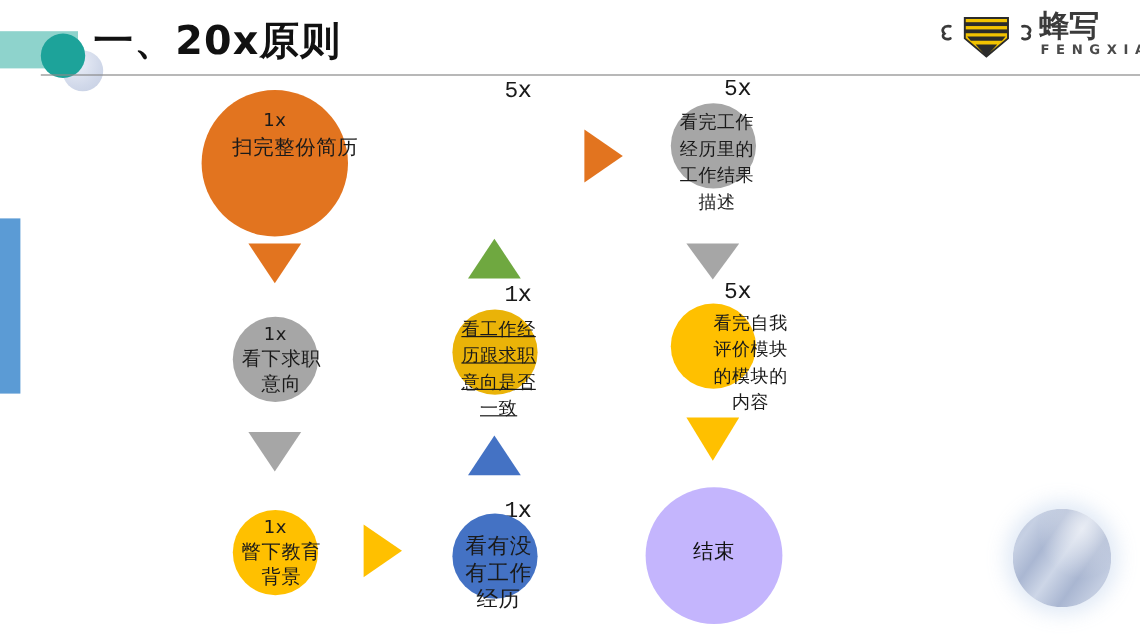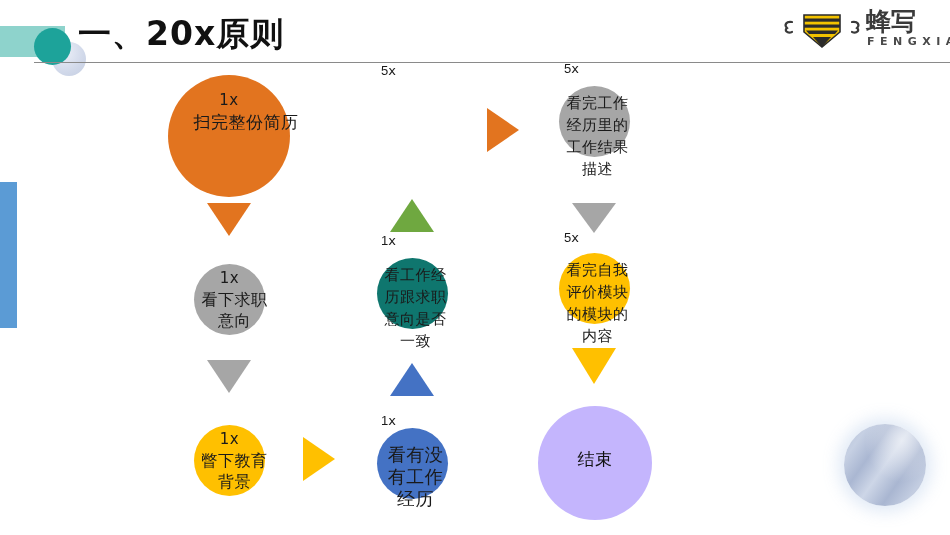--- a/index.html
+++ b/index.html
@@ -112,24 +112,24 @@
     width: 100%;
     padding-top: 18%;
     font-size: 17px;
     line-height: 22px;
     letter-spacing: .5px;
     word-break: break-all;
     white-space: normal;
   }
   .label-x {
     position: absolute;
-    font-family: Liberation Sans, sans-serif;
-    font-size: 13px;
+    font-family: Liberation Mono, monospace;
+    font-size: 19px;
     color: #1a1a1a;
-    text-align: left;
+    text-align: right;
     white-space: nowrap;
   }
   .tri { position: absolute; width: 0; height: 0; }
   .tri-down { border-left: 22px solid transparent; border-right: 22px solid transparent; }
   .tri-up   { border-left: 22px solid transparent; border-right: 22px solid transparent; }
   .tri-right{ border-top: 22px solid transparent; border-bottom: 22px solid transparent; }
 </style>
 </head>
 <body>
 
@@ -176,41 +176,41 @@
     <span class="node-text" style="padding-top:3px; font-family:'DejaVu Sans',sans-serif; font-size:15px;">1ⅹ</span>
     <span class="node-text" style="padding:0 5px; font-size:16px; line-height:21px;">瞥下教育背景</span>
   </div>
 
   <div class="tri tri-right" style="left:303px; top:437px; border-left:32px solid #FFC000;"></div>
 
   <div class="label-x" style="left:381px; top:63px; width:62px;">5ⅹ</div>
   <div class="tri tri-up" style="left:390px; top:199px; border-bottom:33px solid #6FA840;"></div>
 
   <div class="label-x" style="left:381px; top:233px; width:62px;">1ⅹ</div>
-  <div class="node" style="left:377px; top:258px; width:71px; height:71px; background:#0f766e;">
+  <div class="node" style="left:377px; top:258px; width:71px; height:71px; background:#eab308;text-decoration:underline;">
     <span class="node-text" style="padding-top:6px; padding-left:3px; padding-right:3px; font-size:15px; line-height:22px;">看工作经历跟求职意向是否一致</span>
   </div>
   <div class="tri tri-up" style="left:390px; top:363px; border-bottom:33px solid #4472C4;"></div>
 
   <div class="label-x" style="left:381px; top:413px; width:62px;">1ⅹ</div>
   <div class="node" style="left:377px; top:428px; width:71px; height:71px; background:#4472C4;">
     <span class="node-text" style="padding-top:16px; padding-left:3px; padding-right:3px; font-size:18px; line-height:22px;">看有没有工作经历</span>
   </div>
 
   <div class="tri tri-right" style="left:487px; top:108px; border-left:32px solid #E2741F;"></div>
 
   <div class="label-x" style="left:564px; top:61px; width:62px;">5ⅹ</div>
   <div class="node" style="left:559px; top:86px; width:71px; height:71px; background:#A6A6A6;">
     <span class="node-text" style="padding-top:6px; padding-left:3px; padding-right:3px; font-size:15px; line-height:22px;">看完工作经历里的工作结果描述</span>
   </div>
   <div class="tri tri-down" style="left:572px; top:203px; border-top:30px solid #A6A6A6;"></div>
 
   <div class="label-x" style="left:564px; top:230px; width:62px;">5ⅹ</div>
   <div class="node" style="left:559px; top:253px; width:71px; height:71px; background:#FFC000;">
-    <span class="node-text" style="padding-top:6px; padding-left:3px; padding-right:3px; font-size:15px; line-height:22px;">看完自我评价模块的模块的内容</span>
+    <span class="node-text" style="padding-top:6px; padding-left:3px; padding-right:3px; font-size:15px; line-height:22px;margin-left:28px;">看完自我评价模块的模块的内容</span>
   </div>
   <div class="tri tri-down" style="left:572px; top:348px; border-top:36px solid #FFC000;"></div>
 
   <div class="node" style="left:538px; top:406px; width:114px; height:114px; background:#c4b5fd;font-family:Liberation Serif, serif;">
     <span class="node-text" style="padding-top:43px; font-size:17px; line-height:22px; color:#111;">结束</span>
   </div>
 
 </div>
 
 </body></html>

